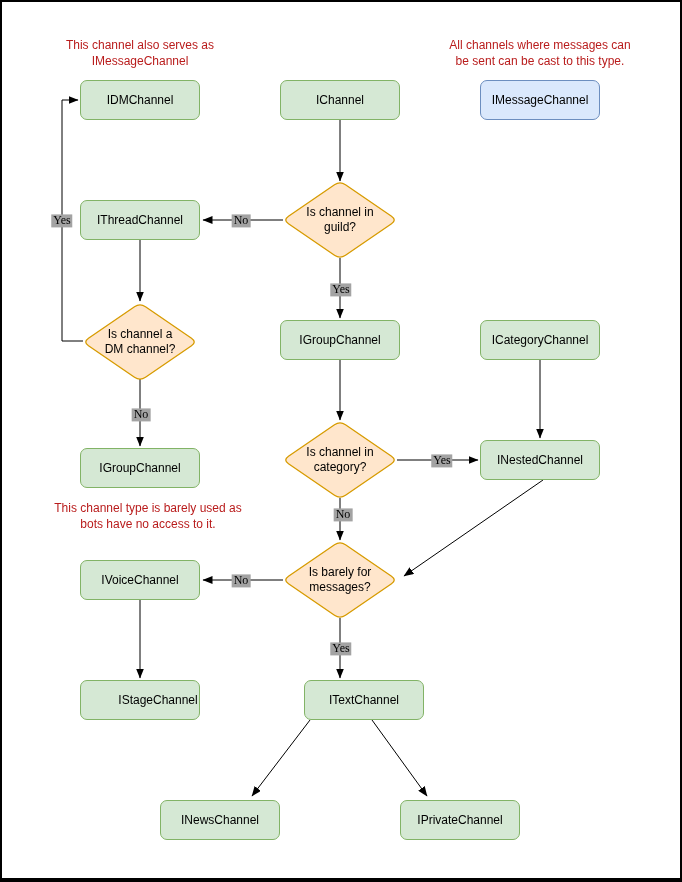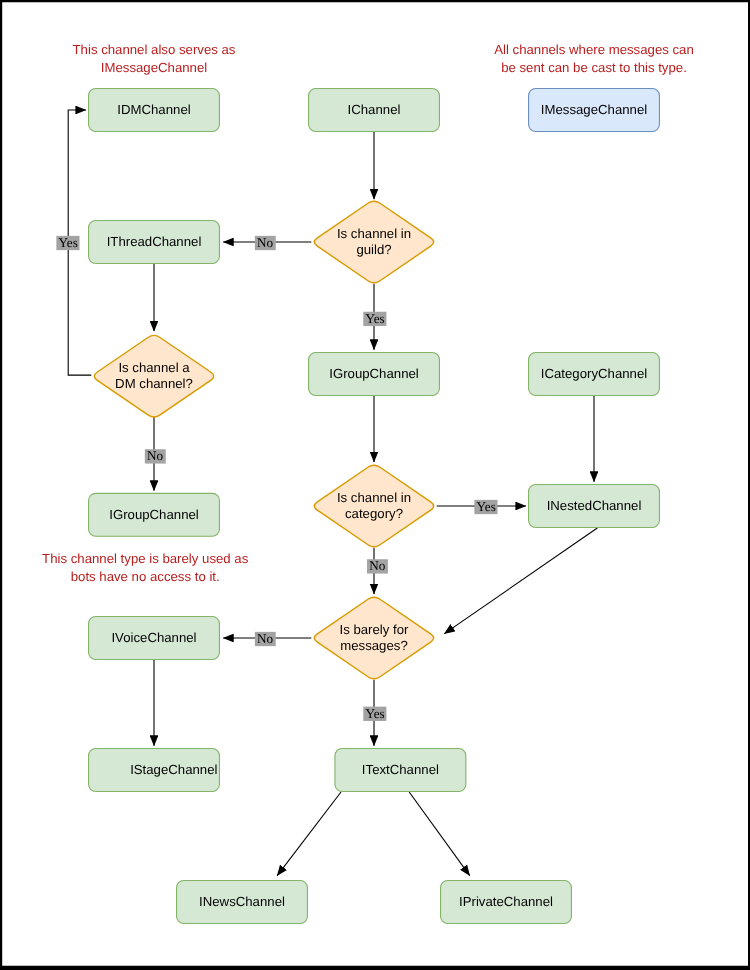--- a/index.html
+++ b/index.html
@@ -126,21 +126,21 @@
 
     <path d="M308,718 L250,794" marker-end="url(#arrowhead)"></path>
 
     <path d="M370,718 L425,794" marker-end="url(#arrowhead)"></path>
   </svg>
 
   <div class="note" style="left:38px; top:36px; width:200px;">This channel also serves as
 IMessageChannel</div>
   <div class="note" style="left:438px; top:36px; width:200px;">All channels where messages can
 be sent can be cast to this type.</div>
-  <div class="note" style="left:20px; top:499px; width:220px;">This channel type is barely used as
+  <div class="note" style="left:36px; top:499px; width:220px;">This channel type is barely used as
 bots have no access to it.</div>
 
   <div class="node" style="left:78px; top:78px;">IDMChannel</div>
   <div class="node" style="left:278px; top:78px;">IChannel</div>
   <div class="node blue" style="left:478px; top:78px;">IMessageChannel</div>
   <div class="node" style="left:78px; top:198px;">IThreadChannel</div>
   <div class="node" style="left:278px; top:318px;">IGroupChannel</div>
   <div class="node" style="left:478px; top:318px;">ICategoryChannel</div>
   <div class="node" style="left:478px; top:438px;">INestedChannel</div>
   <div class="node" style="left:78px; top:446px;">IGroupChannel</div>

